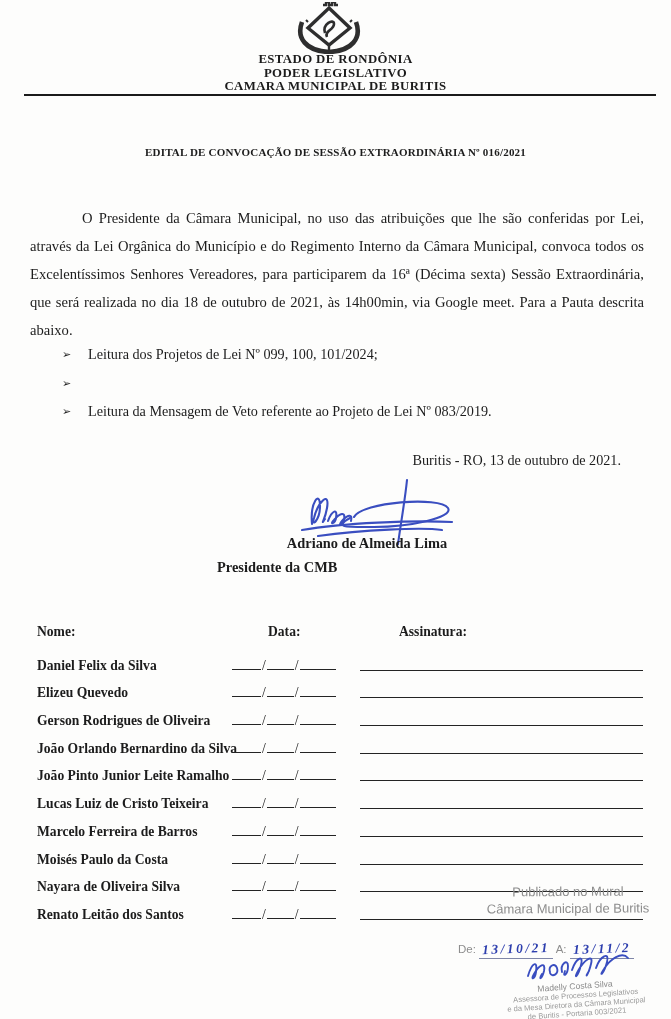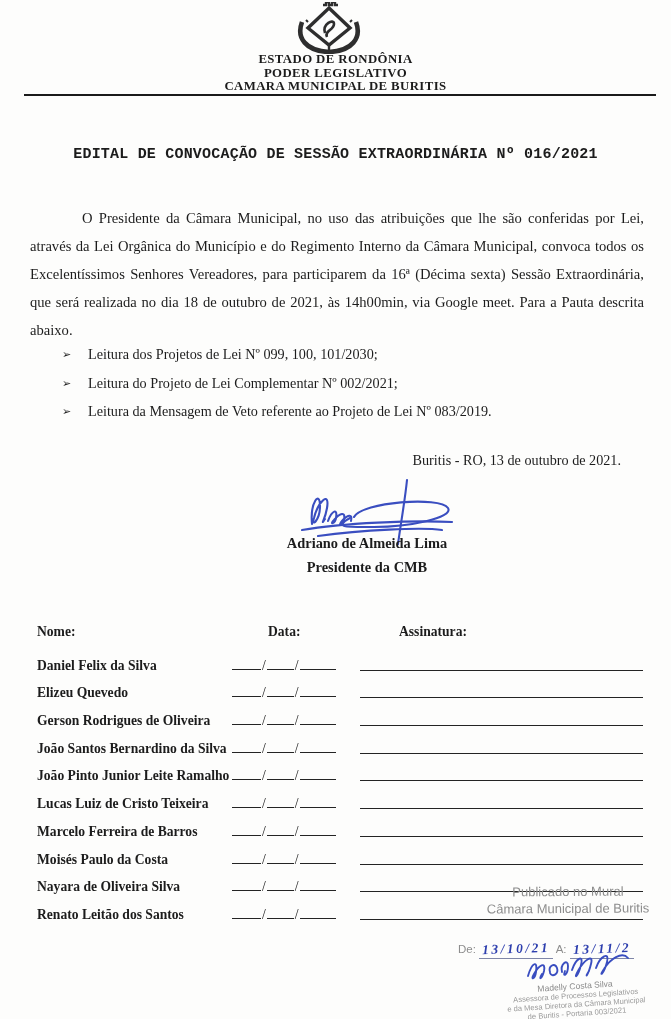--- a/index.html
+++ b/index.html
@@ -10,37 +10,37 @@
   }
   
   .emblem{position:absolute;left:294px;top:2px;}
   .header-org{
     position:absolute;top:53px;left:0;width:100%;text-align:center;
     font-weight:bold;font-size:12.8px;line-height:13.6px;letter-spacing:.4px;
   }
   .rule{position:absolute;top:94px;left:24px;width:632px;border-top:2px solid #1b1b1b;}
   .doc-title{
     position:absolute;top:146px;left:0;width:100%;text-align:center;
-    font-weight:bold;font-size:15px;letter-spacing:.2px;font-family:Liberation Mono, monospace;
+    font-weight:bold;font-size:11px;letter-spacing:.2px;
   }
   
   .body-par{
     position:absolute;top:189px;left:30px;width:614px;
     font-size:14.6px;line-height:28px;text-align:justify;text-indent:52px;
   }
   .b{font-weight:normal;}
   
   .agenda{position:absolute;top:340px;left:62px;width:560px;font-size:14.2px;}
   .agenda-item{display:flex;line-height:28.6px;}
   .bullet{width:26px;font-size:11px;flex:0 0 26px;}
   
   .dateline{position:absolute;top:452px;left:0;width:621px;text-align:right;font-size:14.2px;}
   .sig1{position:absolute;left:290px;top:476px;}
   .signer-name{position:absolute;top:535px;left:217px;width:300px;text-align:center;font-weight:bold;font-size:14.4px;}
-  .signer-role{position:absolute;top:559px;left:217px;width:300px;text-align:center;font-weight:bold;font-size:14.4px;}
+  .signer-role{position:absolute;top:559px;left:217px;width:300px;text-align:left;font-weight:bold;font-size:14.4px;}
   
   .att{position:absolute;top:624px;left:35px;width:610px;font-size:13.6px;}
   .att-head{position:relative;height:26px;font-weight:bold;}
   .att-head .h-name{position:absolute;left:2px;}
   .att-head .h-date{position:absolute;left:233px;}
   .att-head .h-sig{position:absolute;left:358px;margin-left:6px;}
   .att-row{position:relative;height:27.7px;font-weight:bold;}
   .r-name{position:absolute;left:2px;bottom:4px;white-space:nowrap;}
   .r-date{position:absolute;left:197px;bottom:4px;white-space:nowrap;font-weight:normal;}
   .dseg{display:inline-block;border-bottom:1.4px solid #242424;height:13px;}
@@ -96,25 +96,24 @@
   </div>
   <div class="rule"></div>
 
   <div class="doc-title">EDITAL DE CONVOCAÇÃO DE SESSÃO EXTRAORDINÁRIA Nº 016/2021</div>
 
   <p class="body-par"><span>O Presidente da Câmara Municipal, no uso das atribuições que lhe são conferidas por Lei, através da Lei Orgânica do Município e do Regimento Interno da Câmara Municipal, convoca todos os Excelentíssimos Senhores Vereadores, para participarem da </span><span class="b">16ª (Décima sexta) Sessão Extraordinária</span><span>, que será realizada no dia </span><span class="b">18 de outubro de 2021</span><span>, às </span><span class="b">14h00min,</span><span> via Google meet. Para a Pauta descrita abaixo.</span></p>
 
   <div class="agenda">
     <div class="agenda-item">
       <span class="bullet">➢</span>
-      <span>Leitura dos Projetos de Lei Nº 099, 100, 101/2030;</span>
+      <span>Leitura dos Projetos de Lei Nº 099, 100, 101/2024;</span>
     </div>
     <div class="agenda-item">
       <span class="bullet">➢</span>
-      <span>Leitura do Projeto de Lei Complementar Nº 002/2021;</span>
     </div>
     <div class="agenda-item">
       <span class="bullet">➢</span>
       <span>Leitura da Mensagem de Veto referente ao Projeto de Lei Nº 083/2019.</span>
     </div>
   </div>
 
   <div class="dateline">Buritis - RO, 13 de outubro de 2021.</div>
 
   <div class="sig1">
@@ -148,21 +147,21 @@
       <span class="r-name">Elizeu Quevedo</span>
       <span class="r-date"><span class="dseg d1"></span><span class="slash">/</span><span class="dseg d2"></span><span class="slash">/</span><span class="dseg d3"></span></span>
       <span class="r-sigline"></span>
     </div>
     <div class="att-row">
       <span class="r-name">Gerson Rodrigues de Oliveira</span>
       <span class="r-date"><span class="dseg d1"></span><span class="slash">/</span><span class="dseg d2"></span><span class="slash">/</span><span class="dseg d3"></span></span>
       <span class="r-sigline"></span>
     </div>
     <div class="att-row">
-      <span class="r-name">João Santos Bernardino da Silva</span>
+      <span class="r-name">João Orlando Bernardino da Silva</span>
       <span class="r-date"><span class="dseg d1"></span><span class="slash">/</span><span class="dseg d2"></span><span class="slash">/</span><span class="dseg d3"></span></span>
       <span class="r-sigline"></span>
     </div>
     <div class="att-row">
       <span class="r-name">João Pinto Junior Leite Ramalho</span>
       <span class="r-date"><span class="dseg d1"></span><span class="slash">/</span><span class="dseg d2"></span><span class="slash">/</span><span class="dseg d3"></span></span>
       <span class="r-sigline"></span>
     </div>
     <div class="att-row">
       <span class="r-name">Lucas Luiz de Cristo Teixeira</span>

